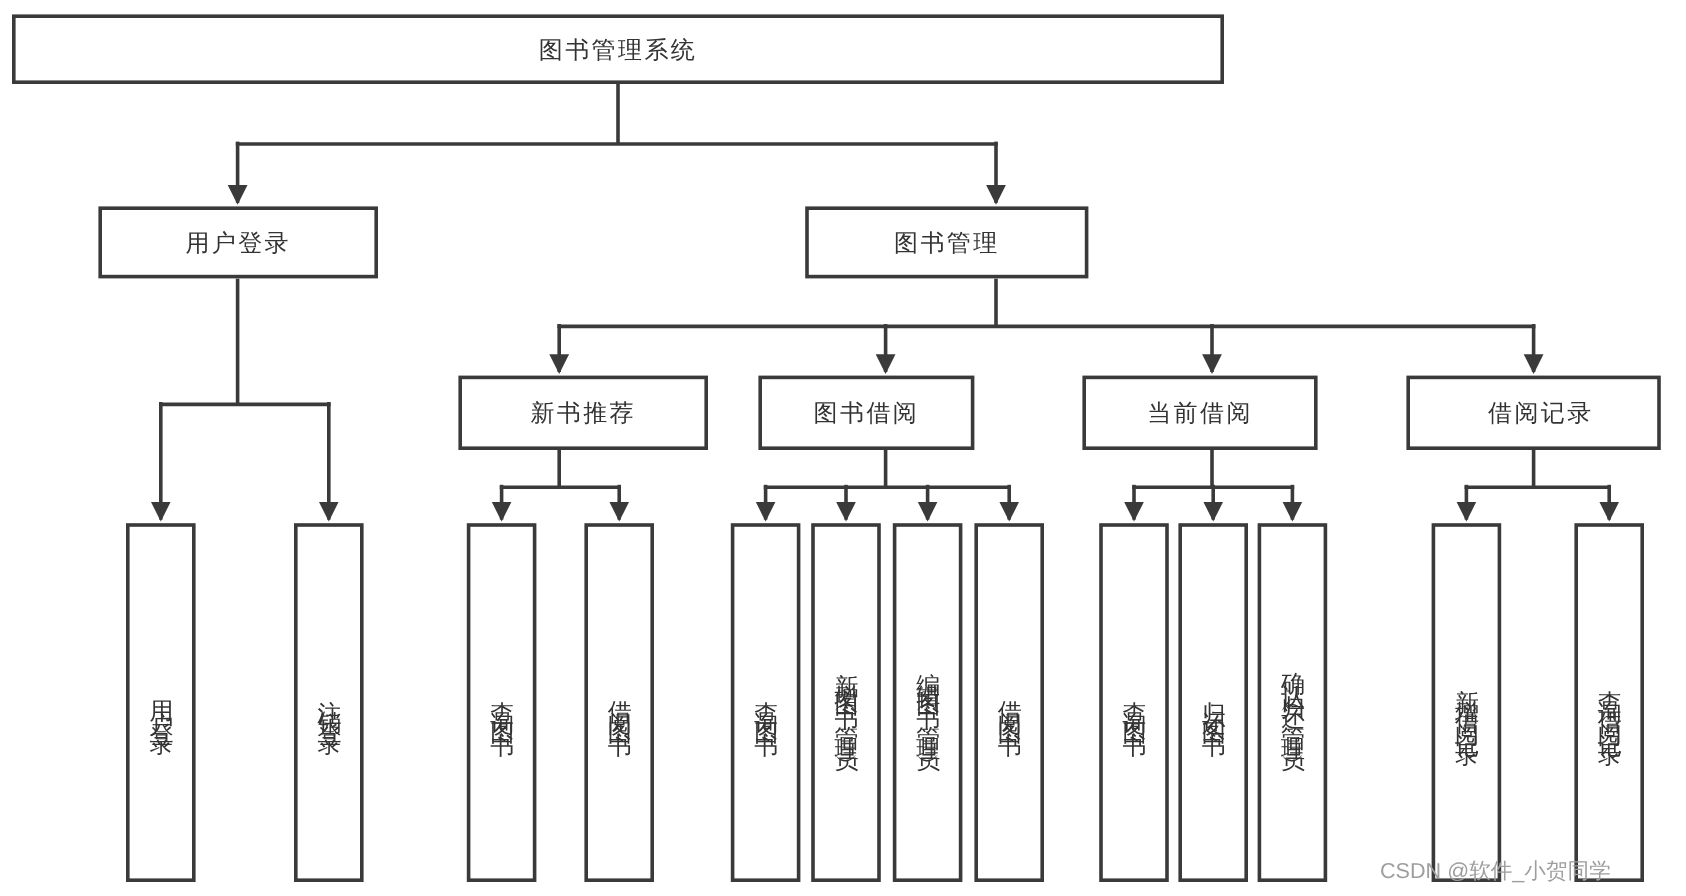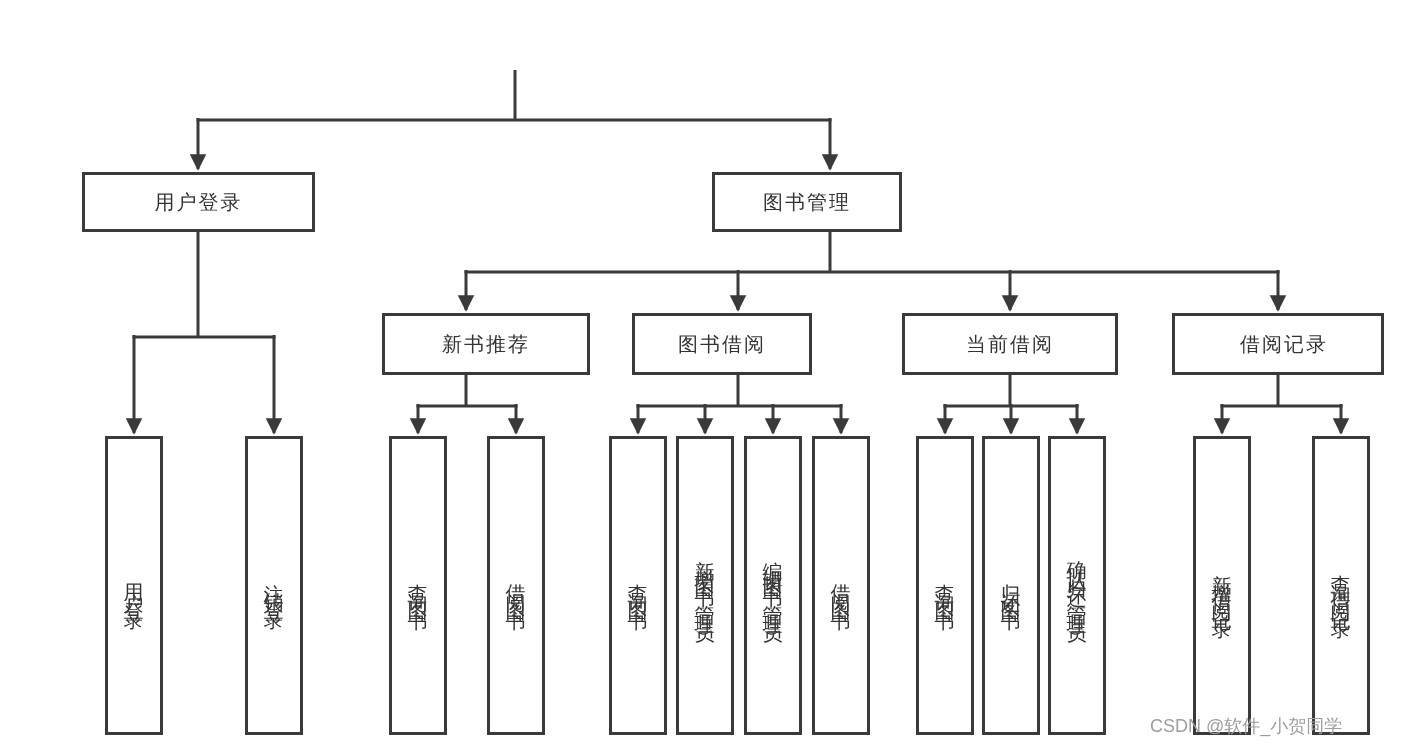--- a/index.html
+++ b/index.html
@@ -39,25 +39,25 @@
     writing-mode: vertical-lr;
     text-orientation: mixed;
     letter-spacing: 9px;
     line-height: 1;
     font-size: 20px;
   }
   
   .b-root        { left: 10px;   top: 12px;  width: 1010px; height: 58px; }
   
   .b-user-login  { left: 82px;   top: 172px; width: 233px;  height: 60px; }
-  .b-book-mgmt   { left: 712px;  top: 172px; width: 190px;  height: 60px; }
+  .b-book-mgmt   { left: 671px;  top: 172px; width: 236px;  height: 60px; }
   
   .b-new-rec     { left: 362px;  top: 313px; width: 208px;  height: 62px; margin-left: 20px; }
   .b-borrow      { left: 632px;  top: 313px; width: 180px;  height: 62px; }
-  .b-current     { left: 902px;  top: 313px; width: 216px;  height: 62px; }
+  .b-current     { left: 902px;  top: 313px; width: 196px;  height: 62px; }
   .b-records     { left: 1172px; top: 313px; width: 212px;  height: 62px; padding-left: 12px; }
   
   .leaf          { top: 436px; width: 58px; height: 299px; }
   .l-user-login  { left: 105px; }
   .l-logout      { left: 245px; }
   .l-nb-query    { left: 389px; }
   .l-nb-borrow   { left: 487px; }
   .l-bb-query    { left: 609px; }
   .l-bb-add      { left: 676px; }
   .l-bb-edit     { left: 744px; }
@@ -126,20 +126,21 @@
       <line x1="1011" y1="404" x2="1011" y2="433" marker-end="url(#arrow)"></line>
       <line x1="1077" y1="404" x2="1077" y2="433" marker-end="url(#arrow)"></line>
 
       <line x1="1278" y1="375" x2="1278" y2="406"></line>
       <line x1="1220.5" y1="406" x2="1342.5" y2="406"></line>
       <line x1="1222" y1="404" x2="1222" y2="433" marker-end="url(#arrow)"></line>
       <line x1="1341" y1="404" x2="1341" y2="433" marker-end="url(#arrow)"></line>
     </g>
   </svg>
 
+  <div class="box b-root">图书管理系统</div>
 
   <div class="box b-user-login">用户登录</div>
   <div class="box b-book-mgmt">图书管理</div>
 
   <div class="box b-new-rec">新书推荐</div>
   <div class="box b-borrow">图书借阅</div>
   <div class="box b-current">当前借阅</div>
   <div class="box b-records">借阅记录</div>
 
   <div class="box vbox leaf l-user-login">用户登录</div>

